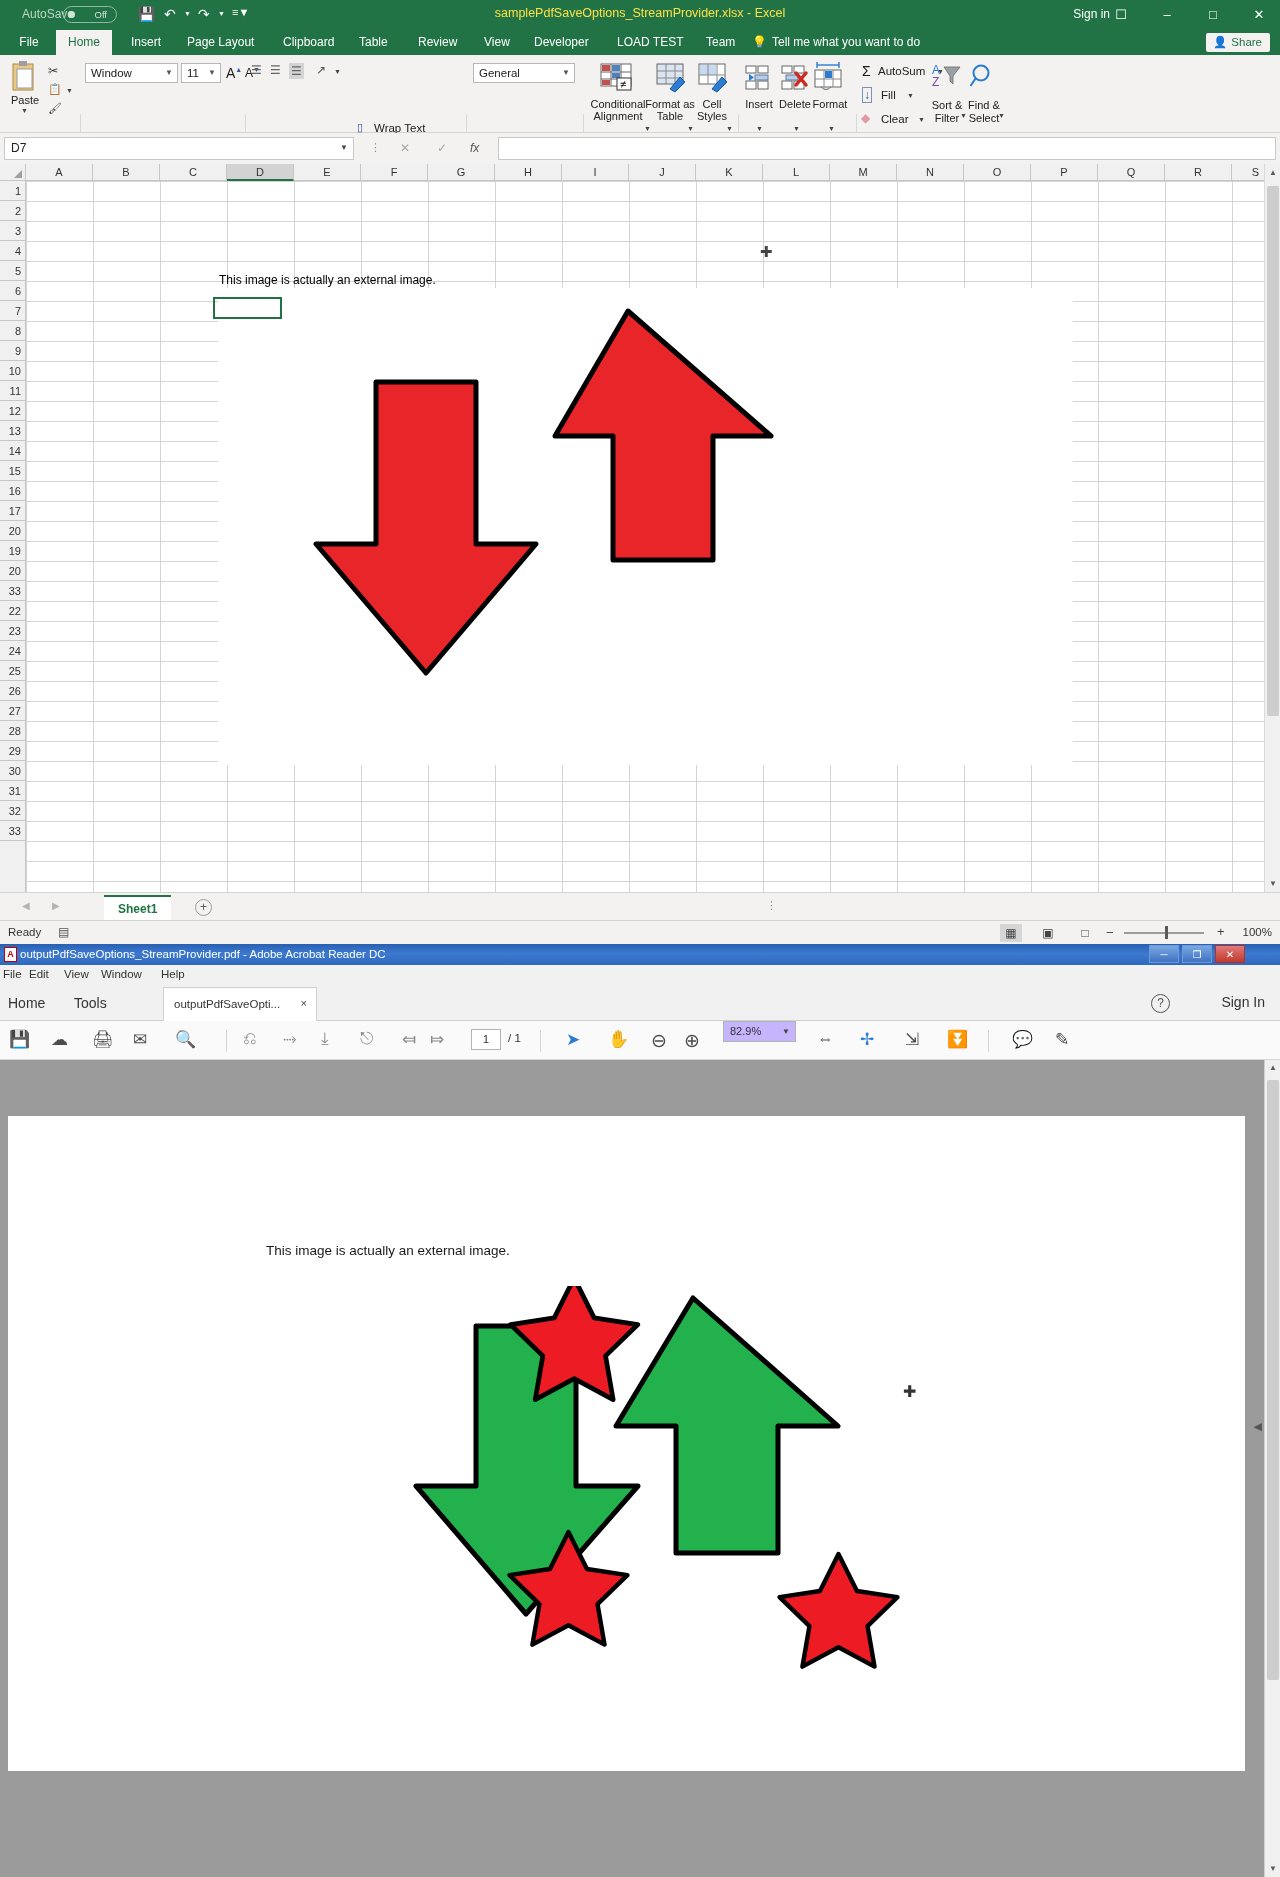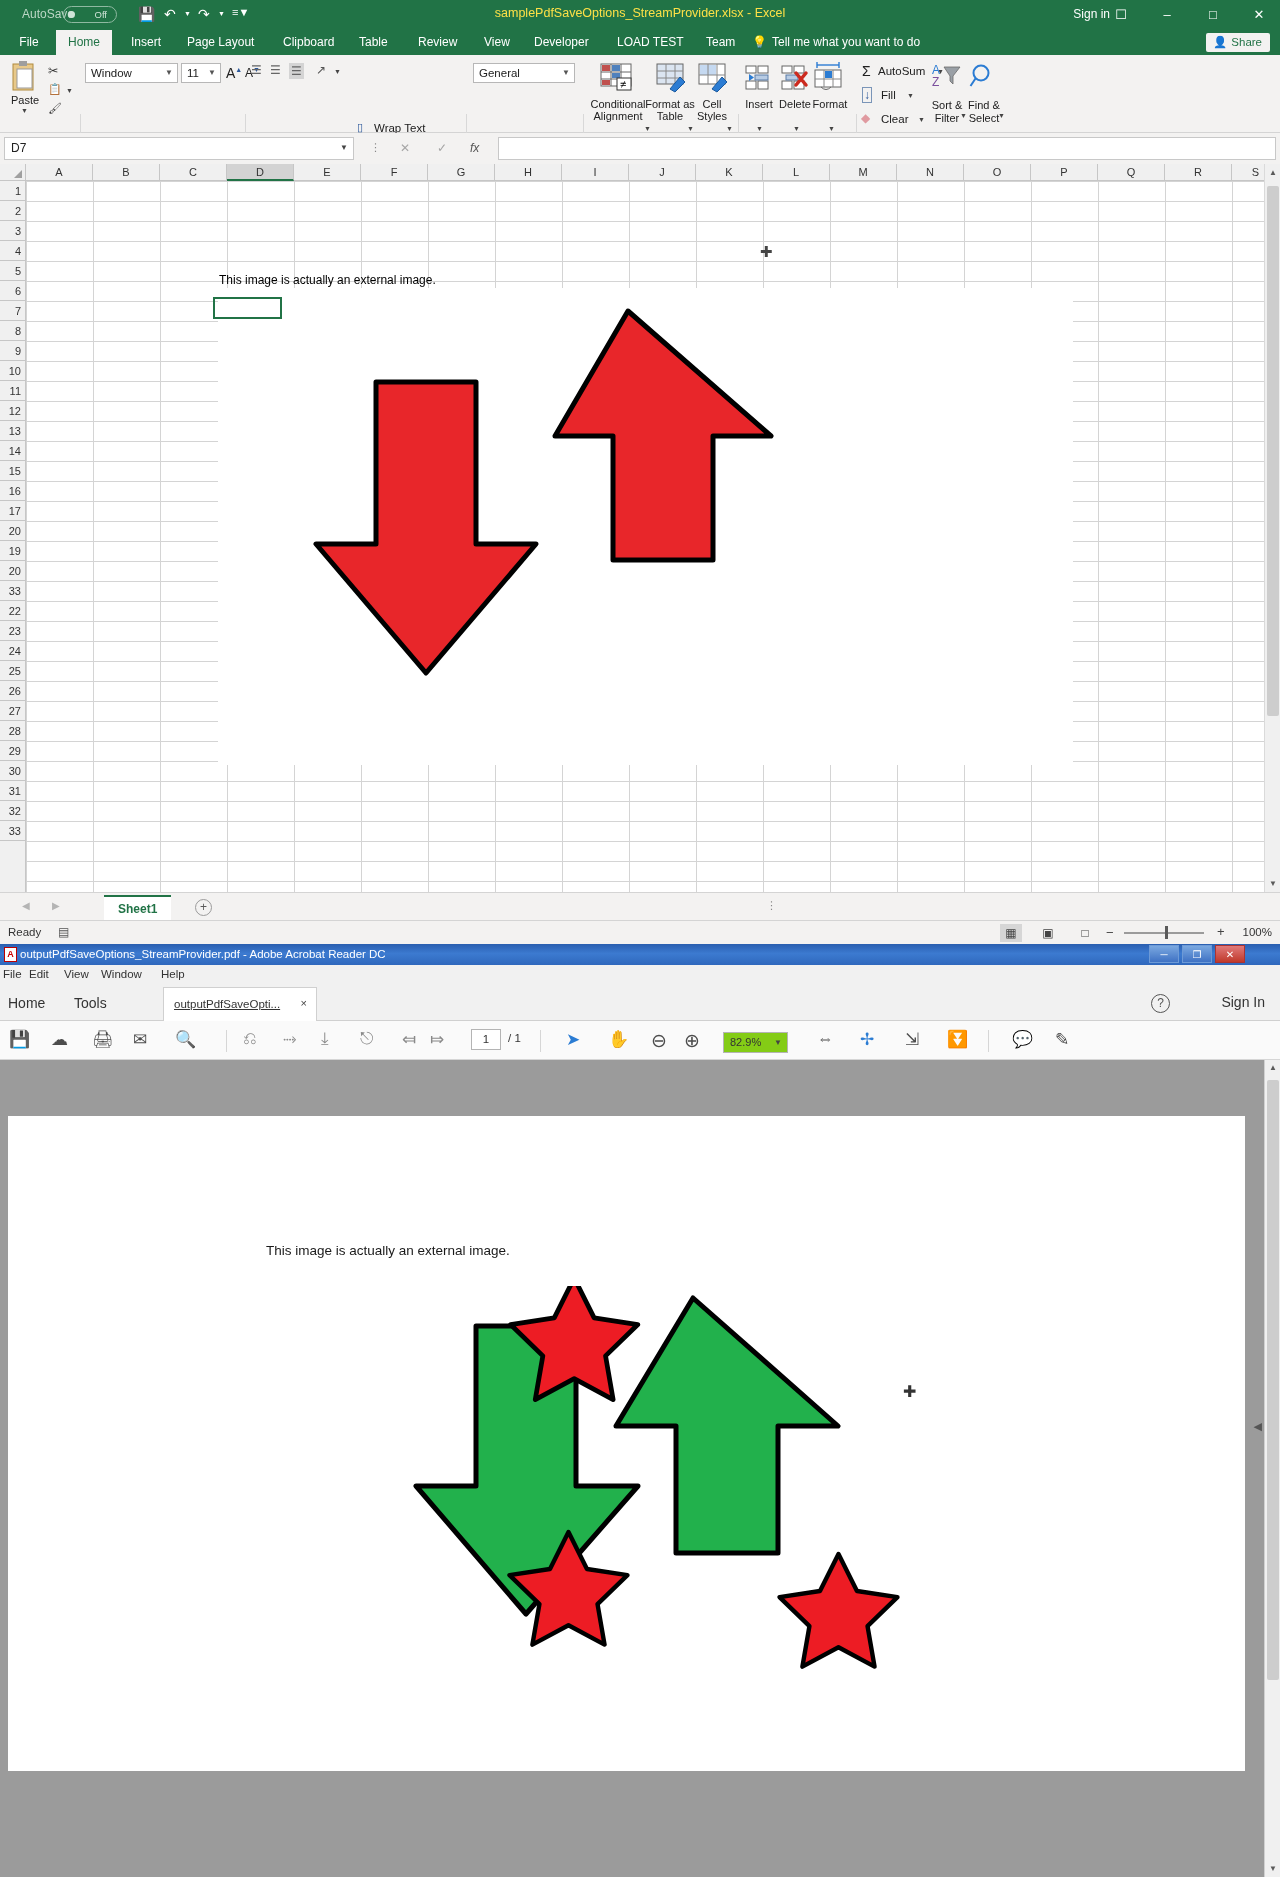--- a/index.html
+++ b/index.html
@@ -101,32 +101,32 @@
   .ac-title { position:absolute; left:0; top:0; width:1280px; height:21px;
               background:linear-gradient(to bottom,#2a5fb0,#3c7ad0 45%,#2f68bd); color:#fff; }
   .ac-titletxt { position:absolute; left:20px; top:4px; font-size:11.5px; color:#fff; }
   .ac-wbtn { position:absolute; top:1px; width:30px; height:18px; text-align:center; line-height:18px; font-size:10px;
              color:#fff; border:1px solid #6d9ad6; background:linear-gradient(to bottom,#7aa8e0,#3f72c4);}
   .ac-menubar { position:absolute; left:0; top:21px; width:1280px; height:22px; background:#f1f1f1;}
   .ac-menu { position:absolute; top:3px; font-size:11.5px; color:#333; }
   .ac-tabbar { position:absolute; left:0; top:43px; width:1280px; height:34px; background:#f1f1f1; border-bottom:1px solid #d0d0d0;}
   .ac-htab { position:absolute; top:8px; font-size:14px; color:#333;}
   .ac-doctab { position:absolute; left:163px; top:0; width:154px; height:34px; background:#fff; border:1px solid #d0d0d0; border-bottom:none; }
-  .ac-doctab .lbl { position:absolute; left:10px; top:10px; font-size:11.5px; color:#333;text-decoration:underline; }
+  .ac-doctab .lbl { position:absolute; left:10px; top:10px; font-size:11.5px; color:#333; }
   .ac-doctab .x { position:absolute; right:9px; top:9px; font-size:11px; color:#444; }
   .ac-help { position:absolute; right:110px; top:7px; width:19px; height:19px; border:1.3px solid #555; border-radius:50%;
              font-size:12px; color:#555; text-align:center; line-height:17px;}
   .ac-signin { position:absolute; right:15px; top:7px; font-size:14px; color:#333; }
   .ac-toolbar { position:absolute; left:0; top:77px; width:1280px; height:39px; background:#fafafa; border-bottom:1px solid #d6d6d6;}
   .tbi { position:absolute; top:8px; font-size:17px; color:#4c4c4c; }
   .tbsep { position:absolute; top:9px; width:1px; height:22px; background:#d6d6d6; }
   .pagebox { position:absolute; top:8px; width:30px; height:21px; border:1px solid #b4b4b4; background:#fff;
              font-size:11.5px; text-align:center; line-height:19px; color:#333; }
   .pagetot { position:absolute; top:11px; font-size:11.5px; color:#333; }
-  .zoombox { position:absolute; top:11px; width:65px; height:21px; border:1px solid #b4b4b4; background:#84cc16; }
+  .zoombox { position:absolute; top:0; width:73px; height:21px; border:1px solid #b4b4b4; background:#c4b5fd; }
   .zoombox .zv { position:absolute; left:6px; top:3px; font-size:11px; color:#333;}
   .zoombox .za { position:absolute; right:5px; top:5px; font-size:8px; color:#444;}
   .ac-body { position:absolute; left:0; top:116px; width:1280px; height:817px; background:#9b9b9b; }
   .ac-page { position:absolute; left:8px; top:56px; width:1237px; height:655px; background:#fff; }
   .ac-vscroll { position:absolute; right:0; top:0; width:16px; height:817px; background:#f0f0f0; border-left:1px solid #d0d0d0;}
   .ac-vthumb { position:absolute; left:2px; top:20px; width:12px; height:600px; background:#cdcdcd; border-radius:2px;}
   .ac-panelgrip { position:absolute; right:18px; top:360px; font-size:11px; color:#555; }
   .pdftext { position:absolute; font-size:13.5px; color:#1a1a1a; white-space:nowrap; }
   .pdfcross { position:absolute; color:#333; font-size:16px; }
   svg { display:block; }

